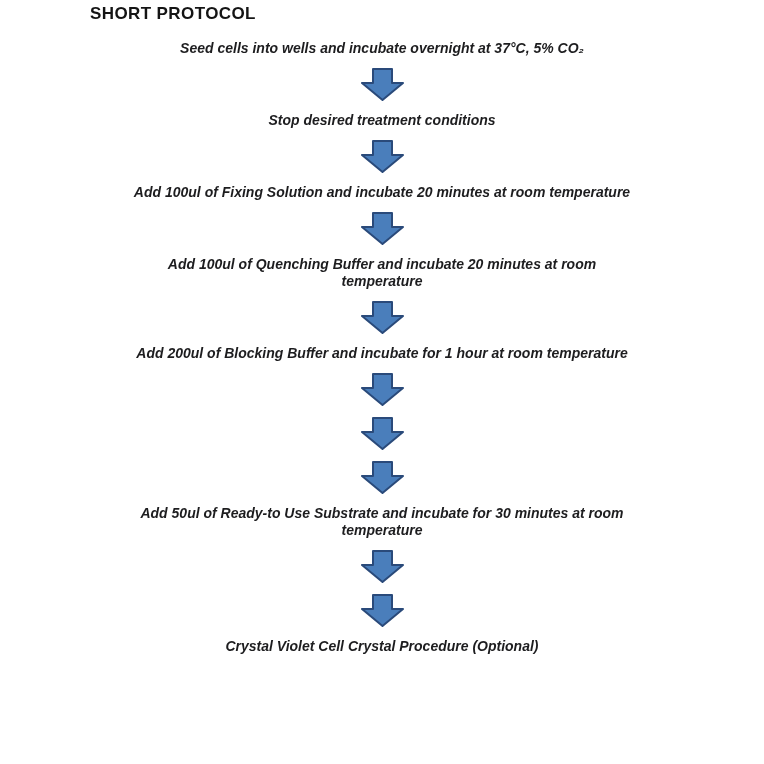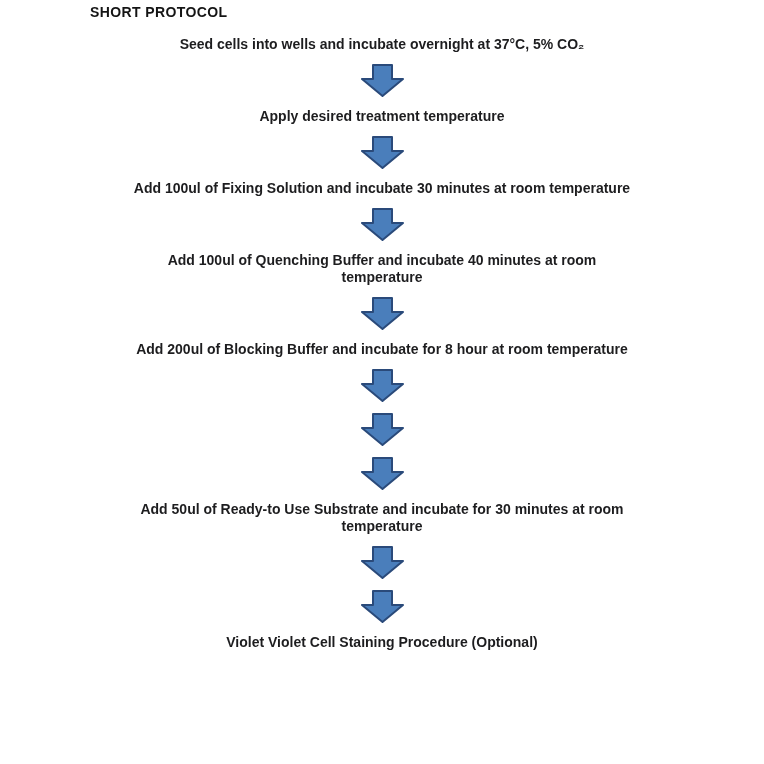--- a/index.html
+++ b/index.html
@@ -15,84 +15,85 @@
   }
   .page {
     box-sizing: border-box;
     width: 764px;
     height: 764px;
     padding-top: 4px;
     background: #ffffff;
   }
   .title {
     margin: 0 0 16px 90px;
-    font-size: 14px;
+    font-size: 17px;
     font-weight: bold;
     letter-spacing: 0.4px;
     color: #141414;
   }
   .flow {
     display: flex;
     flex-direction: column;
     align-items: center;
     gap: 11px;
   }
   .step {
     max-width: 640px;
     text-align: center;
     font-size: 14px;
     font-weight: bold;
     line-height: 17px;
     color: #1d1d1f;
     white-space: pre-line;
     letter-spacing: 0px;
+    font-style: italic;
   }
   .arrow {
     display: block;
     width: 46px;
     height: 33px;
     line-height: 0;
   }
 </style>
 </head>
 <body>
 
 <div class="page">
   <h1 class="title">SHORT PROTOCOL</h1>
   <div class="flow" id="flow">
       <div class="step">Seed cells into wells and incubate overnight at 37°C, 5% CO₂</div>
       <span class="arrow"><svg viewBox="0 0 46 33" width="46" height="33" xmlns="http://www.w3.org/2000/svg">
           <path d="M14,1 L33,1 L33,15 L44,15 L23.5,32 L3,15 L14,15 Z" fill="#4a7ebb" stroke="#2a4a7a" stroke-width="2" stroke-linejoin="round"></path>
         </svg></span>
-      <div class="step">Apply desired treatment temperature</div>
+      <div class="step">Stop desired treatment conditions</div>
       <span class="arrow"><svg viewBox="0 0 46 33" width="46" height="33" xmlns="http://www.w3.org/2000/svg">
           <path d="M14,1 L33,1 L33,15 L44,15 L23.5,32 L3,15 L14,15 Z" fill="#4a7ebb" stroke="#2a4a7a" stroke-width="2" stroke-linejoin="round"></path>
         </svg></span>
-      <div class="step">Add 100ul of Fixing Solution and incubate 30 minutes at room temperature</div>
+      <div class="step">Add 100ul of Fixing Solution and incubate 20 minutes at room temperature</div>
       <span class="arrow"><svg viewBox="0 0 46 33" width="46" height="33" xmlns="http://www.w3.org/2000/svg">
           <path d="M14,1 L33,1 L33,15 L44,15 L23.5,32 L3,15 L14,15 Z" fill="#4a7ebb" stroke="#2a4a7a" stroke-width="2" stroke-linejoin="round"></path>
         </svg></span>
-      <div class="step">Add 100ul of Quenching Buffer and incubate 40 minutes at room
+      <div class="step">Add 100ul of Quenching Buffer and incubate 20 minutes at room
 temperature</div>
       <span class="arrow"><svg viewBox="0 0 46 33" width="46" height="33" xmlns="http://www.w3.org/2000/svg">
           <path d="M14,1 L33,1 L33,15 L44,15 L23.5,32 L3,15 L14,15 Z" fill="#4a7ebb" stroke="#2a4a7a" stroke-width="2" stroke-linejoin="round"></path>
         </svg></span>
-      <div class="step">Add 200ul of Blocking Buffer and incubate for 8 hour at room temperature</div>
+      <div class="step">Add 200ul of Blocking Buffer and incubate for 1 hour at room temperature</div>
       <span class="arrow"><svg viewBox="0 0 46 33" width="46" height="33" xmlns="http://www.w3.org/2000/svg">
           <path d="M14,1 L33,1 L33,15 L44,15 L23.5,32 L3,15 L14,15 Z" fill="#4a7ebb" stroke="#2a4a7a" stroke-width="2" stroke-linejoin="round"></path>
         </svg></span>
       <span class="arrow"><svg viewBox="0 0 46 33" width="46" height="33" xmlns="http://www.w3.org/2000/svg">
           <path d="M14,1 L33,1 L33,15 L44,15 L23.5,32 L3,15 L14,15 Z" fill="#4a7ebb" stroke="#2a4a7a" stroke-width="2" stroke-linejoin="round"></path>
         </svg></span>
       <span class="arrow"><svg viewBox="0 0 46 33" width="46" height="33" xmlns="http://www.w3.org/2000/svg">
           <path d="M14,1 L33,1 L33,15 L44,15 L23.5,32 L3,15 L14,15 Z" fill="#4a7ebb" stroke="#2a4a7a" stroke-width="2" stroke-linejoin="round"></path>
         </svg></span>
       <div class="step">Add 50ul of Ready-to Use Substrate and incubate for 30 minutes at room
 temperature</div>
       <span class="arrow"><svg viewBox="0 0 46 33" width="46" height="33" xmlns="http://www.w3.org/2000/svg">
           <path d="M14,1 L33,1 L33,15 L44,15 L23.5,32 L3,15 L14,15 Z" fill="#4a7ebb" stroke="#2a4a7a" stroke-width="2" stroke-linejoin="round"></path>
         </svg></span>
       <span class="arrow"><svg viewBox="0 0 46 33" width="46" height="33" xmlns="http://www.w3.org/2000/svg">
           <path d="M14,1 L33,1 L33,15 L44,15 L23.5,32 L3,15 L14,15 Z" fill="#4a7ebb" stroke="#2a4a7a" stroke-width="2" stroke-linejoin="round"></path>
         </svg></span>
-      <div class="step">Violet Violet Cell Staining Procedure (Optional)</div>
+      <div class="step">Crystal Violet Cell Crystal Procedure (Optional)</div>
     </div>
 </div>
 
 </body></html>

